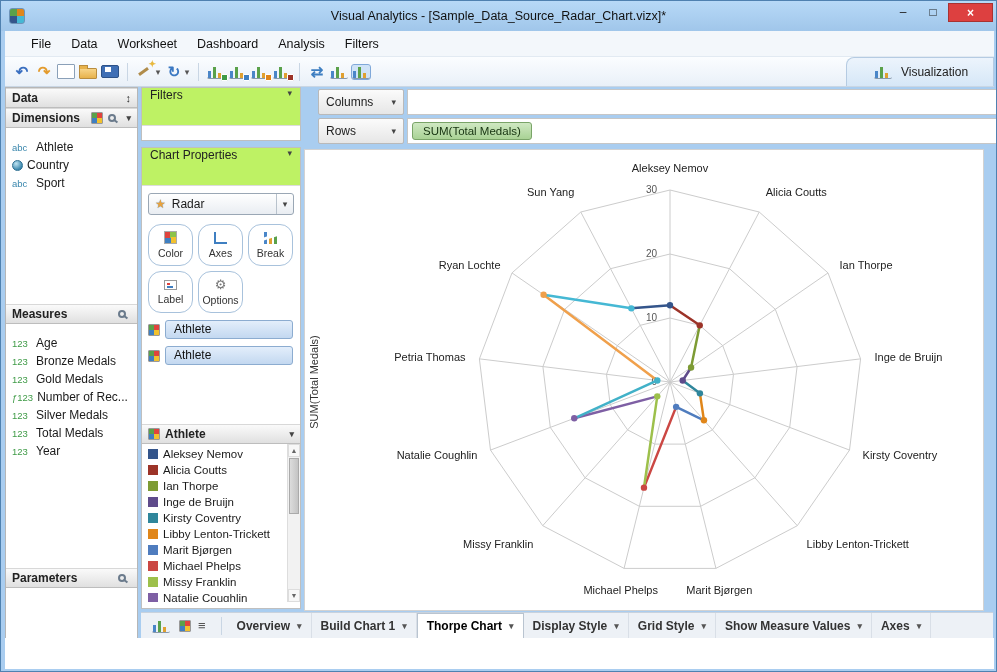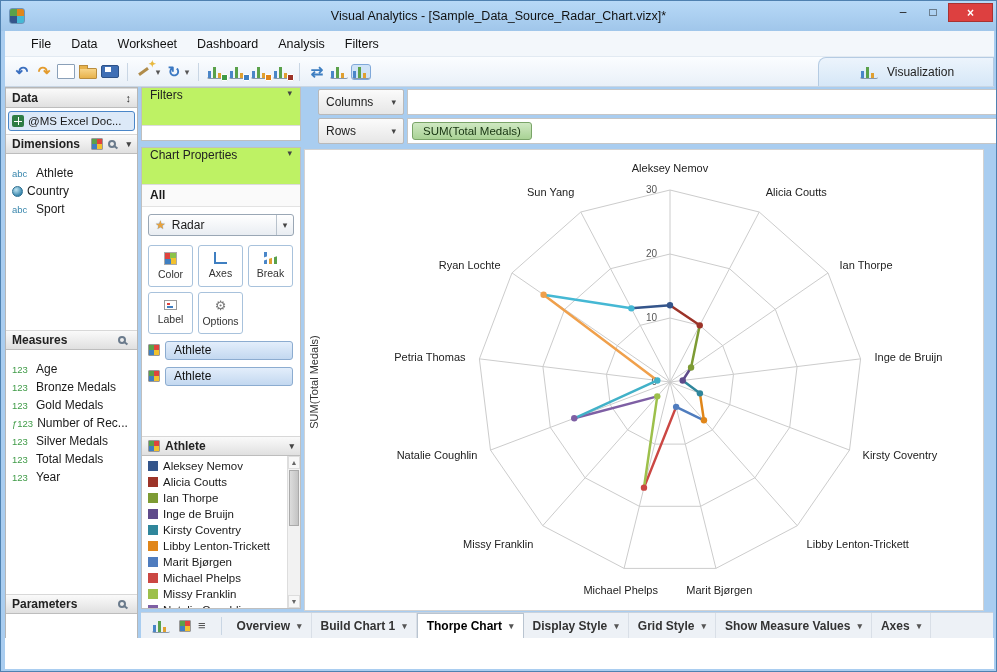--- a/index.html
+++ b/index.html
@@ -24,21 +24,21 @@
   .tk-doc{width:12px;height:15px;background:#fff;border:1px solid #8aa0b8;border-radius:1px}
   .tk-folder{width:15px;height:11px;background:linear-gradient(#f7d488,#e7b24b);border:1px solid #b98d3e;border-radius:1px;margin-top:3px;position:relative}
   .tk-folder::before{content:"";position:absolute;top:-4px;left:-1px;width:7px;height:3px;background:#e7b24b;border:1px solid #b98d3e;border-bottom:none}
   .tk-save{width:13px;height:13px;background:#3f6fb5;border:1px solid #2d5288;position:relative}
   .tk-save::after{content:"";position:absolute;left:3px;top:1px;width:6px;height:5px;background:#fff}
   .tk-wand{width:15px;height:15px;position:relative}
   .tk-wand::before{content:"";position:absolute;left:2px;top:6px;width:11px;height:3px;background:#b08c4a;transform:rotate(-35deg)}
   .tk-wand::after{content:"✦";position:absolute;right:-2px;top:-5px;font-size:9px;color:#e8b83d}
   .tk-bars{width:16px;height:14px;border-bottom:1px solid #8899aa;background-image:linear-gradient(#4a86c8,#4a86c8),linear-gradient(#5aa14a,#5aa14a),linear-gradient(#e0a030,#e0a030);background-size:3px 7px,3px 11px,3px 5px;background-position:1px bottom,6px bottom,11px bottom;background-repeat:no-repeat}
   .tbadge{position:absolute;right:-3px;bottom:-3px;width:7px;height:7px;border-radius:1px;border:1px solid #fff;display:block}
-  .viz-area{margin-left:auto;height:29px;width:176px;background:linear-gradient(#ecf4fc,#d6e7f7);border:1px solid #b5cbe2;border-bottom:none;border-top-left-radius:8px;display:flex;align-items:center;justify-content:center;gap:7px;font-size:12px;color:#222}
+  .viz-area{margin-left:auto;height:29px;width:148px;background:linear-gradient(#ecf4fc,#d6e7f7);border:1px solid #b5cbe2;border-bottom:none;border-top-left-radius:8px;display:flex;align-items:center;justify-content:center;gap:7px;font-size:12px;color:#222}
   
   .phead{height:20px;background:linear-gradient(#fafafa,#e0e0e0);border-top:1px solid #d8d8d8;border-bottom:1px solid #bdbdbd;font-weight:bold;font-size:12px;padding:0 6px;display:flex;justify-content:space-between;align-items:center;color:#222}
   .whead{height:38px;background:#bef264;border-bottom:1px solid #dcdcdc;font-size:12px;padding:0 8px;display:flex;justify-content:space-between;align-items:flex-start;color:#222}
   .hicons{display:flex;align-items:center;gap:5px}
   .caret{font-size:9px;color:#444}
   .updown{font-size:11px;color:#333}
   .mag{width:8px;height:8px;border:2px solid #6b7b8c;border-radius:50%;display:inline-block;position:relative;margin-right:5px}
   .mag::after{content:"";position:absolute;width:5px;height:2px;background:#6b7b8c;right:-4px;bottom:-2px;transform:rotate(40deg)}
   .mini-grid{width:12px;height:12px;background:conic-gradient(#e0433d 0 25%,#f2c12e 0 50%,#3f7fc1 0 75%,#5aa14a 0);border:1px solid #999;border-radius:1px;display:inline-block;flex:none}
   .globe{width:11px;height:11px;border-radius:50%;background:radial-gradient(circle at 35% 30%,#bfe4f2,#3a87ad 72%);border:1px solid #2d6f91;display:inline-block;flex:none}
@@ -58,21 +58,21 @@
   
   .mid-panel{position:absolute;left:140px;top:86px;width:160px;height:522px}
   .filters-box{height:54px;background:#fff;border:1px solid #bfbfbf;margin-bottom:6px}
   .main-box{height:462px;background:#fff;border:1px solid #bfbfbf;display:flex;flex-direction:column}
   .all-row{height:22px;line-height:21px;font-weight:bold;padding-left:8px;border-bottom:1px solid #e3e3e3;background:#fafafa}
   .props-body{height:238px;overflow:hidden}
   .chart-select{margin:7px 6px 0;height:22px;border:1px solid #9aa7b5;border-radius:3px;background:linear-gradient(#fff,#e9edf2);display:flex;align-items:center;padding:0 0 0 6px;gap:6px;font-size:12px}
   .sel-caret{margin-left:auto;width:17px;align-self:stretch;border-left:1px solid #b8c2cc;display:flex;align-items:center;justify-content:center}
   .star{color:#e8a23d;font-size:12px;line-height:1;text-shadow:0 0 1px #4a86c8}
   .pbtn-wrap{display:flex;flex-wrap:wrap;gap:5px;margin:9px 6px 0;width:150px}
-  .pbtn{width:45px;height:42px;background:#fff;border:1px solid #a8c2dc;border-radius:3px;display:flex;flex-direction:column;align-items:center;justify-content:center;gap:3px;font-size:10.5px;color:#333}
+  .pbtn{width:45px;height:42px;background:#fff;border:1px solid #a8c2dc;border-radius:13px;display:flex;flex-direction:column;align-items:center;justify-content:center;gap:3px;font-size:10.5px;color:#333}
   .ic-color{width:13px;height:13px;background:conic-gradient(#8bc34a 0 25%,#f2c12e 0 50%,#3f7fc1 0 75%,#e0433d 0);border:1px solid #aaa}
   .ic-axes{width:13px;height:12px;border-left:2px solid #3f7fc1;border-bottom:2px solid #3f7fc1}
   .ic-break{width:14px;height:12px;position:relative;background-image:linear-gradient(#4a86c8,#4a86c8),linear-gradient(#e0a030,#e0a030),linear-gradient(#5aa14a,#5aa14a);background-size:3px 12px,3px 8px,3px 10px;background-position:0 bottom,5px bottom,10px bottom;background-repeat:no-repeat}
   .ic-break::after{content:"";position:absolute;left:-1px;top:3px;width:17px;height:3px;background:#fff;transform:rotate(-18deg)}
   .ic-label{width:13px;height:10px;background:#fff;border:1px solid #999;background-image:linear-gradient(#e0433d,#e0433d),linear-gradient(#3f7fc1,#3f7fc1);background-size:3px 2px,6px 2px;background-position:2px 2px,2px 5px;background-repeat:no-repeat}
   .ic-options{font-size:13px;color:#777;line-height:1}
   .pill-row{display:flex;align-items:center;gap:5px;margin:7px 6px 0}
   .pill-blue{width:128px;height:19px;line-height:17px;background:linear-gradient(#e3eefb,#c3d8f0);border:1px solid #8cacd0;border-radius:3px;padding:0 8px;font-size:12px;color:#111}
   .legend-list{height:158px;position:relative;padding:2px 14px 0 0;overflow:hidden}
   .legend-row{height:16px;display:flex;align-items:center;gap:5px;padding-left:6px}
@@ -155,26 +155,20 @@
       <span class="ticon tk-bars"></span>
       <span>Visualization</span>
     </div>
   </div>
 
   <div class="left-panel">
     <div class="phead">
       <span>Data</span>
       <span class="updown">↕</span>
     </div>
-    <div class="src-box">
-      <div class="src-item">
-        <span class="xls"></span>
-        <span class="src-label">@MS Excel Doc...</span>
-      </div>
-    </div>
     <div class="phead">
       <span>Dimensions</span>
       <span class="hicons">
         <span class="mini-grid"></span>
         <span class="mag"></span>
         <span class="caret">▾</span>
       </span>
     </div>
     <div class="flist" id="dimList" style="height:176px">
         <div class="field-row">
@@ -240,21 +234,20 @@
       <div class="whead">
         <span>Filters</span>
         <span class="caret">▾</span>
       </div>
     </div>
     <div class="main-box">
       <div class="whead">
         <span>Chart Properties</span>
         <span class="caret">▾</span>
       </div>
-      <div class="all-row">All</div>
       <div class="props-body">
         <div class="chart-select">
           <span class="star">★</span>
           <span>Radar</span>
           <span class="sel-caret">
               <span class="caret">▾</span>
             </span>
         </div>
         <div class="pbtn-wrap" id="propButtons">
             <div class="pbtn">

